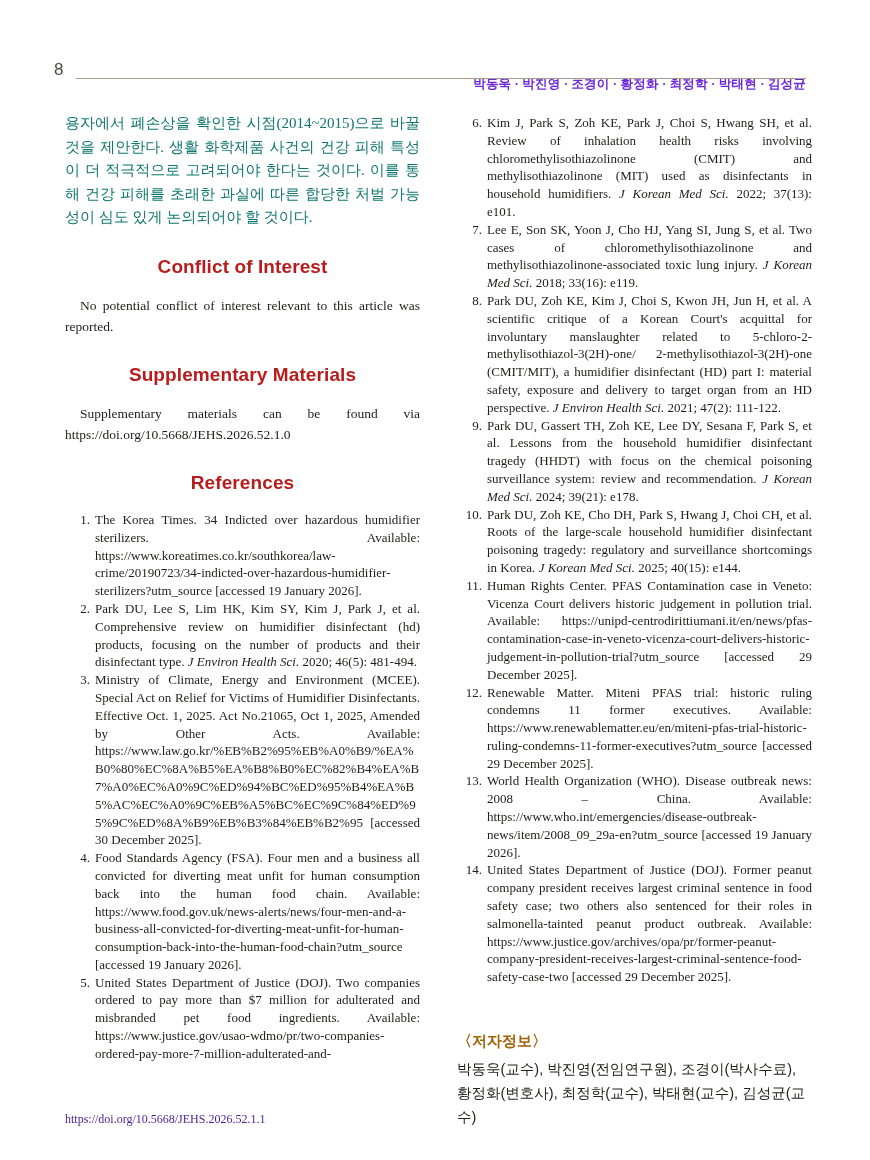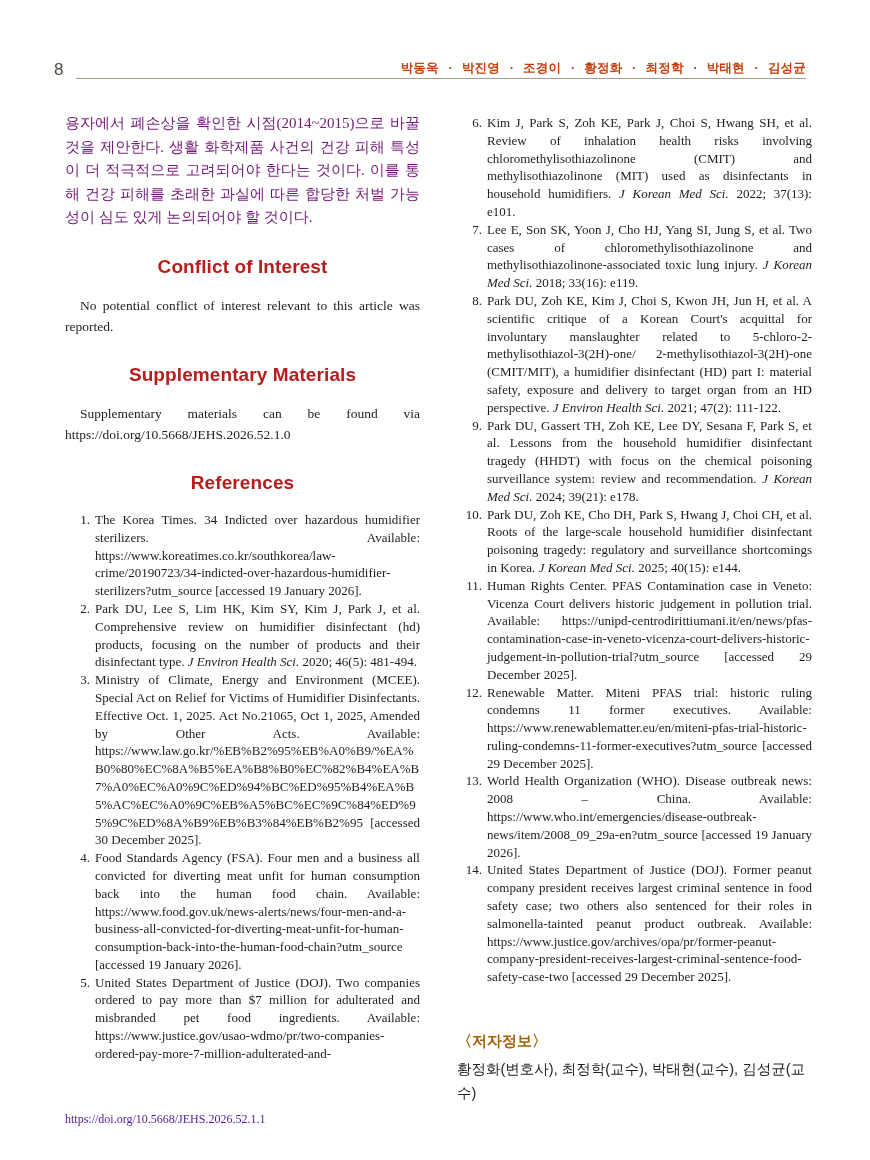--- a/index.html
+++ b/index.html
@@ -14,40 +14,40 @@
     overflow: hidden;
   }
   
   .header { position: absolute; top: 0; left: 0; right: 0; height: 90px; }
   .page-num {
     position: absolute; left: 54px; top: 60px;
     font-family: "Liberation Sans", sans-serif;
     font-size: 17px; color: #4b4a40;
   }
   .header-authors {
-    position: absolute; right: 64px; top: 60px;
-    font-family: Liberation Mono, monospace;
-    font-size: 12.5px; font-weight: 600; color: #c2410c;
+    position: absolute; right: 64px; top: 76px;
+    font-family: Liberation Serif, serif;
+    font-size: 12.5px; font-weight: 600; color: #6d28d9;
     letter-spacing: 0.2px;
   }
   .header-rule {
     position: absolute; left: 76px; right: 64px; top: 78px;
     height: 1px; background: #a59d8e;
   }
   
   .columns {
     position: absolute; left: 65px; top: 112px;
     width: 748px;
     display: flex; gap: 37px;
   }
   .col { width: 355px; flex: none; }
   .intro {
     font-size: 15px; line-height: 23.6px;
     text-align: justify;
-    color: #701a75;
+    color: #0f766e;
   }
   h2.sec-title {
     font-family: "Liberation Sans", sans-serif;
     font-size: 19px; font-weight: 700;
     color: #b91c1c;
     text-align: center;
     margin-top: 26px; margin-bottom: 17px;
     letter-spacing: 0.1px;
   }
   .body-para {
@@ -172,20 +172,21 @@
           </div>
           <div class="ref">
             <span class="ref-num">14.</span>
             <span class="ref-body"><span>United States Department of Justice (DOJ). Former peanut company president receives largest criminal sentence in food safety case; two others also sentenced for their roles in salmonella-tainted peanut product outbreak. Available: https://www.justice.gov/archives/opa/pr/former-peanut-company-president-receives-largest-criminal-sentence-food-safety-case-two [accessed 29 December 2025].</span></span>
           </div>
         </div>
 
       <div class="author-info">
         <div class="ai-title">〈저자정보〉</div>
         <div>
+            <div class="ai-line">박동욱(교수), 박진영(전임연구원), 조경이(박사수료),</div>
             <div class="ai-line">황정화(변호사), 최정학(교수), 박태현(교수), 김성균(교수)</div>
           </div>
       </div>
     </div>
 
   </div>
 
   <div class="footer">https://doi.org/10.5668/JEHS.2026.52.1.1</div>
 
 </div>

